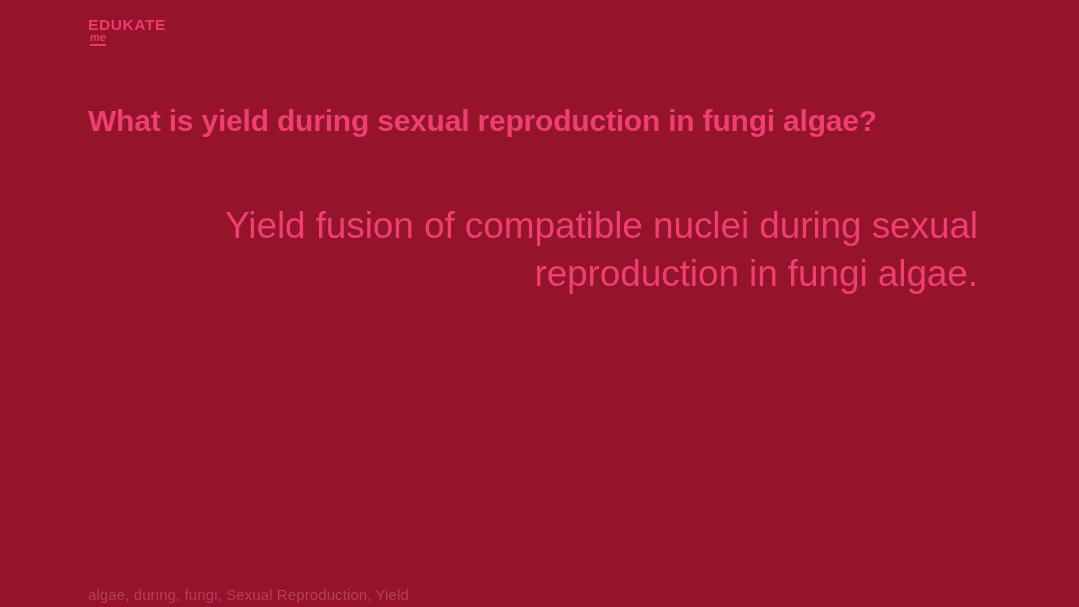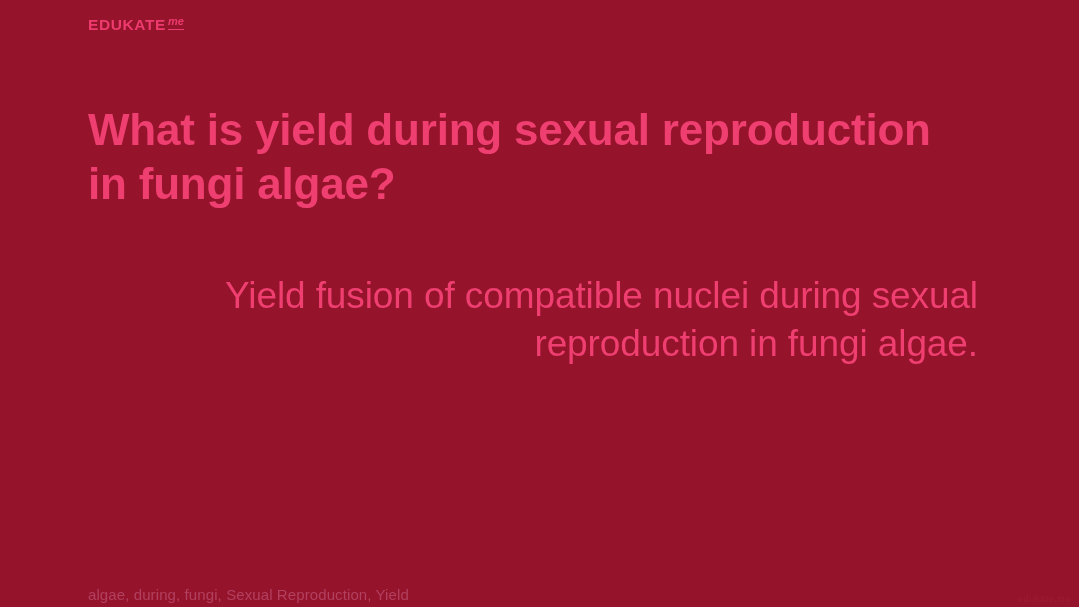--- a/index.html
+++ b/index.html
@@ -23,20 +23,21 @@
 
   
   #brand-logo {
     position: absolute;
     left: 88px;
     top: 17px;
     display: flex;
     align-items: flex-start;
     line-height: 1;
     white-space: nowrap;
+    flex-direction: column;
   }
   #brand-wordmark {
     font-size: 15.5px;
     font-weight: bold;
     letter-spacing: 0.6px;
     color: #ee3b6e;
     line-height: 1;
   }
   #brand-suffix-wrap {
     position: relative;
@@ -61,21 +62,21 @@
   }
 
   
   #content {
     position: absolute;
     left: 88px;
     top: 103px;
     width: 900px;
   }
   #question-title {
-    font-size: 44px;
+    font-size: 30px;
     font-weight: bold;
     color: #ef3f71;
     line-height: 1.22;
     letter-spacing: -0.2px;
     margin: 0;
     max-width: 890px;
   }
   #answer-body {
     font-size: 37px;
     font-weight: normal;

